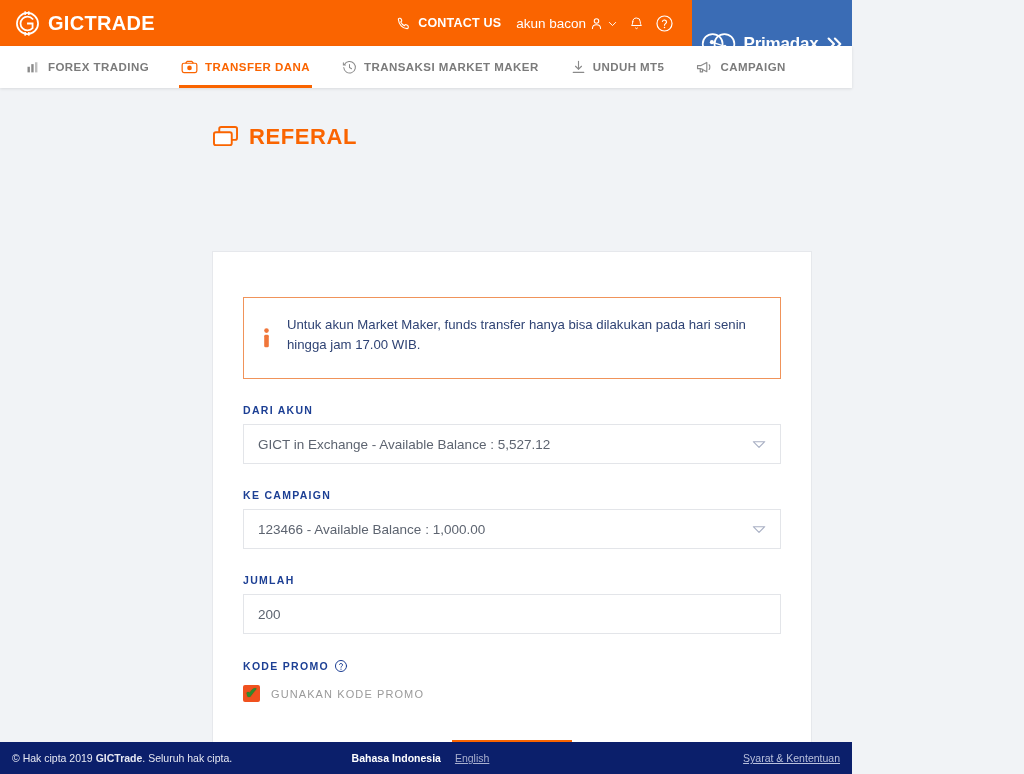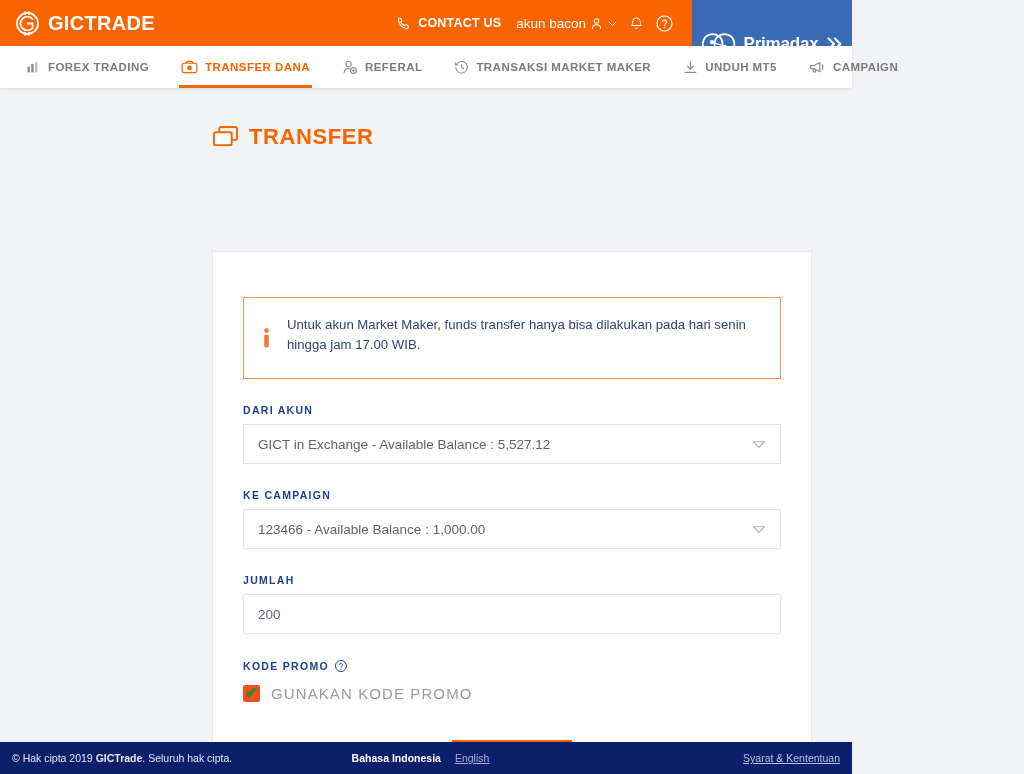--- a/index.html
+++ b/index.html
@@ -95,21 +95,21 @@
   .caret { width: 14px; height: 9px; display: block; }
   .promo-row { display: flex; align-items: center; gap: 11px; margin-top: 12px; }
   .checkbox {
     width: 17px; height: 17px; background: #f0511e; border-radius: 2px;
     display: flex; align-items: center; justify-content: center;
     cursor: pointer; flex: 0 0 17px;
   }
   .check-glyph { color: #2e8b2e; font-size: 15px; font-weight: bold; line-height: 1;
     text-shadow: 0 0 1px #1f6b1f; transform: translateY(-1px); }
   .promo-label {
-    color: #9a9a9a; font-size: 15px; letter-spacing: 1.1px; text-align: center;
+    color: #9a9a9a; font-size: 11px; letter-spacing: 1.1px; text-align: center;
   }
   .submit-wrap { display: flex; justify-content: center; margin-top: 38px; }
   .submit-btn {
     background: #fa6400; color: #fff; border: none;
     font-family: "Liberation Sans", sans-serif;
     font-size: 12.5px; font-weight: bold; letter-spacing: 2.5px;
     width: 120px; height: 36px; cursor: pointer;
   }
 
   
@@ -209,31 +209,20 @@
       <span class="ico">
         <svg width="17" height="15" viewBox="0 0 22 18" fill="none" stroke="#fa6400" stroke-width="1.6">
           <rect x="1.5" y="3.5" width="19" height="12" rx="2.2"></rect>
           <circle cx="11" cy="9.5" r="3" fill="#fa6400" stroke="none"></circle>
           <path d="M6 3.5 L8 1 L14 1 L16 3.5" stroke-linejoin="round"></path>
         </svg>
       </span>
       <span>TRANSFER DANA</span>
     </div>
 
-    <div class="nav-item">
-      <span class="ico">
-        <svg width="16" height="16" viewBox="0 0 22 22" fill="none" stroke="#8a8a8a" stroke-width="1.5" stroke-linecap="round">
-          <circle cx="9" cy="7" r="3.6"></circle>
-          <path d="M3 19c0-3.6 2.7-6 6-6 1 0 2 .2 2.8.6"></path>
-          <circle cx="15.8" cy="15.8" r="4.1"></circle>
-          <path d="M15.8 13.9v3.8M13.9 15.8h3.8"></path>
-        </svg>
-      </span>
-      <span>REFERAL</span>
-    </div>
 
     <div class="nav-item">
       <span class="ico">
         <svg width="15" height="15" viewBox="0 0 22 22" fill="none" stroke="#8a8a8a" stroke-width="1.5" stroke-linecap="round">
           <path d="M3.6 6.6A8.5 8.5 0 1 1 2.6 11"></path>
           <path d="M2 4.2v3.1h3.1"></path>
           <path d="M11 6.6V11l3 1.8"></path>
         </svg>
       </span>
       <span>TRANSAKSI MARKET MAKER</span>
@@ -283,21 +272,21 @@
 
   <div class="main">
 
     <div class="page-title-row">
       <span class="ico">
         <svg width="27" height="24" viewBox="0 0 28 25" fill="none" stroke="#fa6400" stroke-width="2">
           <rect x="7.5" y="2" width="18.5" height="13.5" rx="2"></rect>
           <rect x="2" y="7.5" width="18.5" height="13.5" rx="2" fill="#ffffff"></rect>
         </svg>
       </span>
-      <span class="page-title">TRANSFER</span>
+      <span class="page-title">REFERAL</span>
     </div>
 
     <div class="card">
       <div class="card-inner">
 
         <div class="alert">
           <span class="ico" style="padding-top:14px;">
             <svg width="13" height="22" viewBox="0 0 10 22" fill="#f0763a">
               <circle cx="5" cy="2.6" r="2.3"></circle>
               <rect x="2.7" y="6.8" width="4.6" height="12.5" rx="1.4"></rect>

